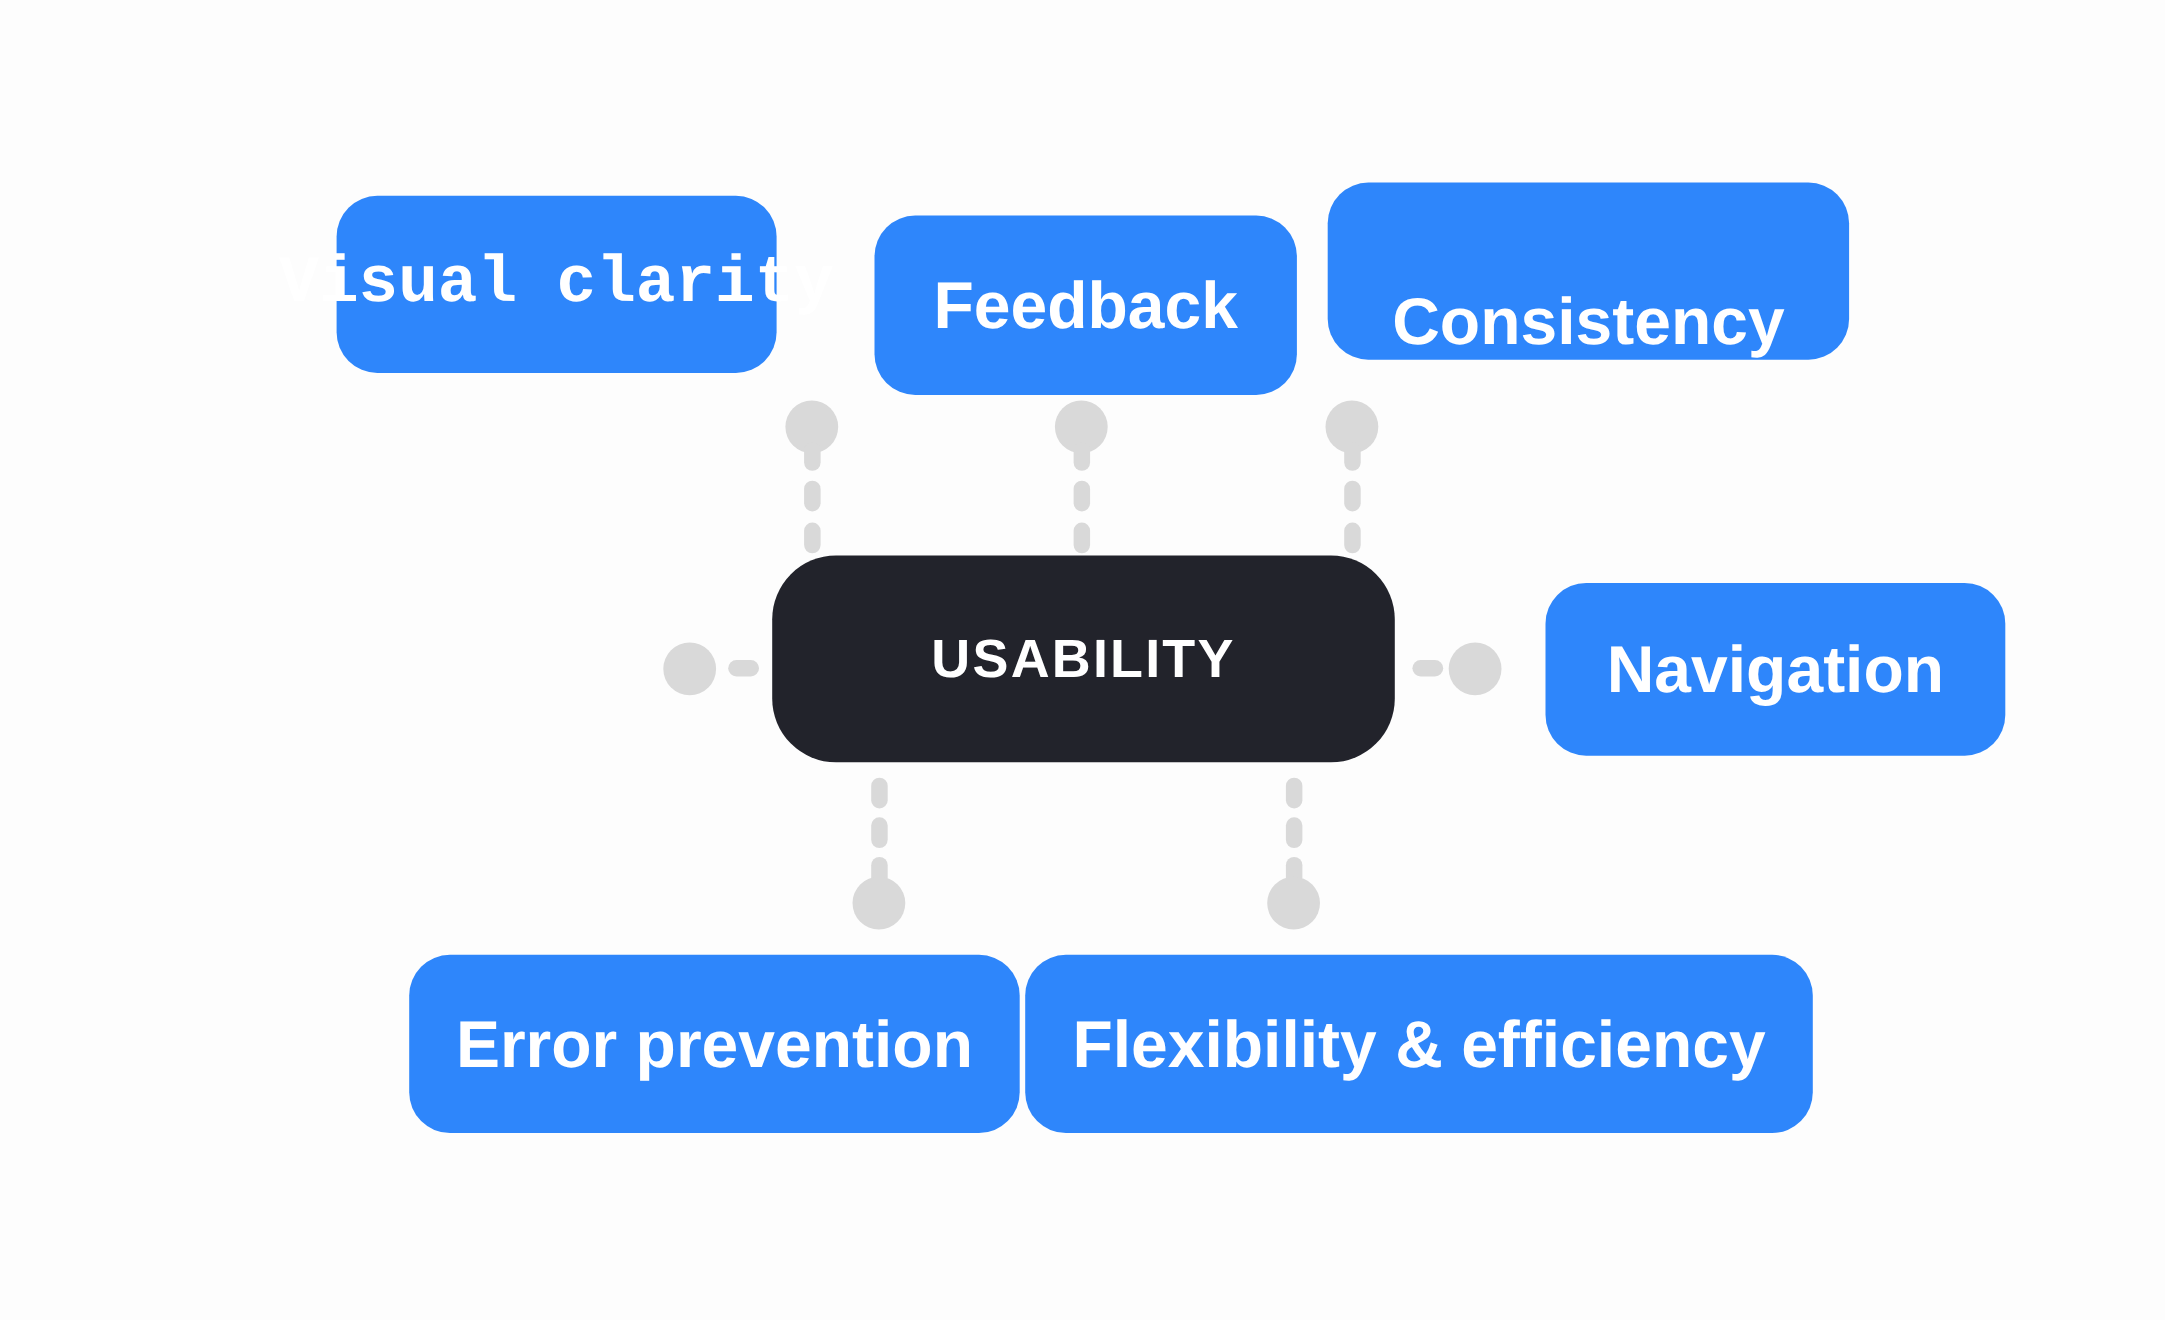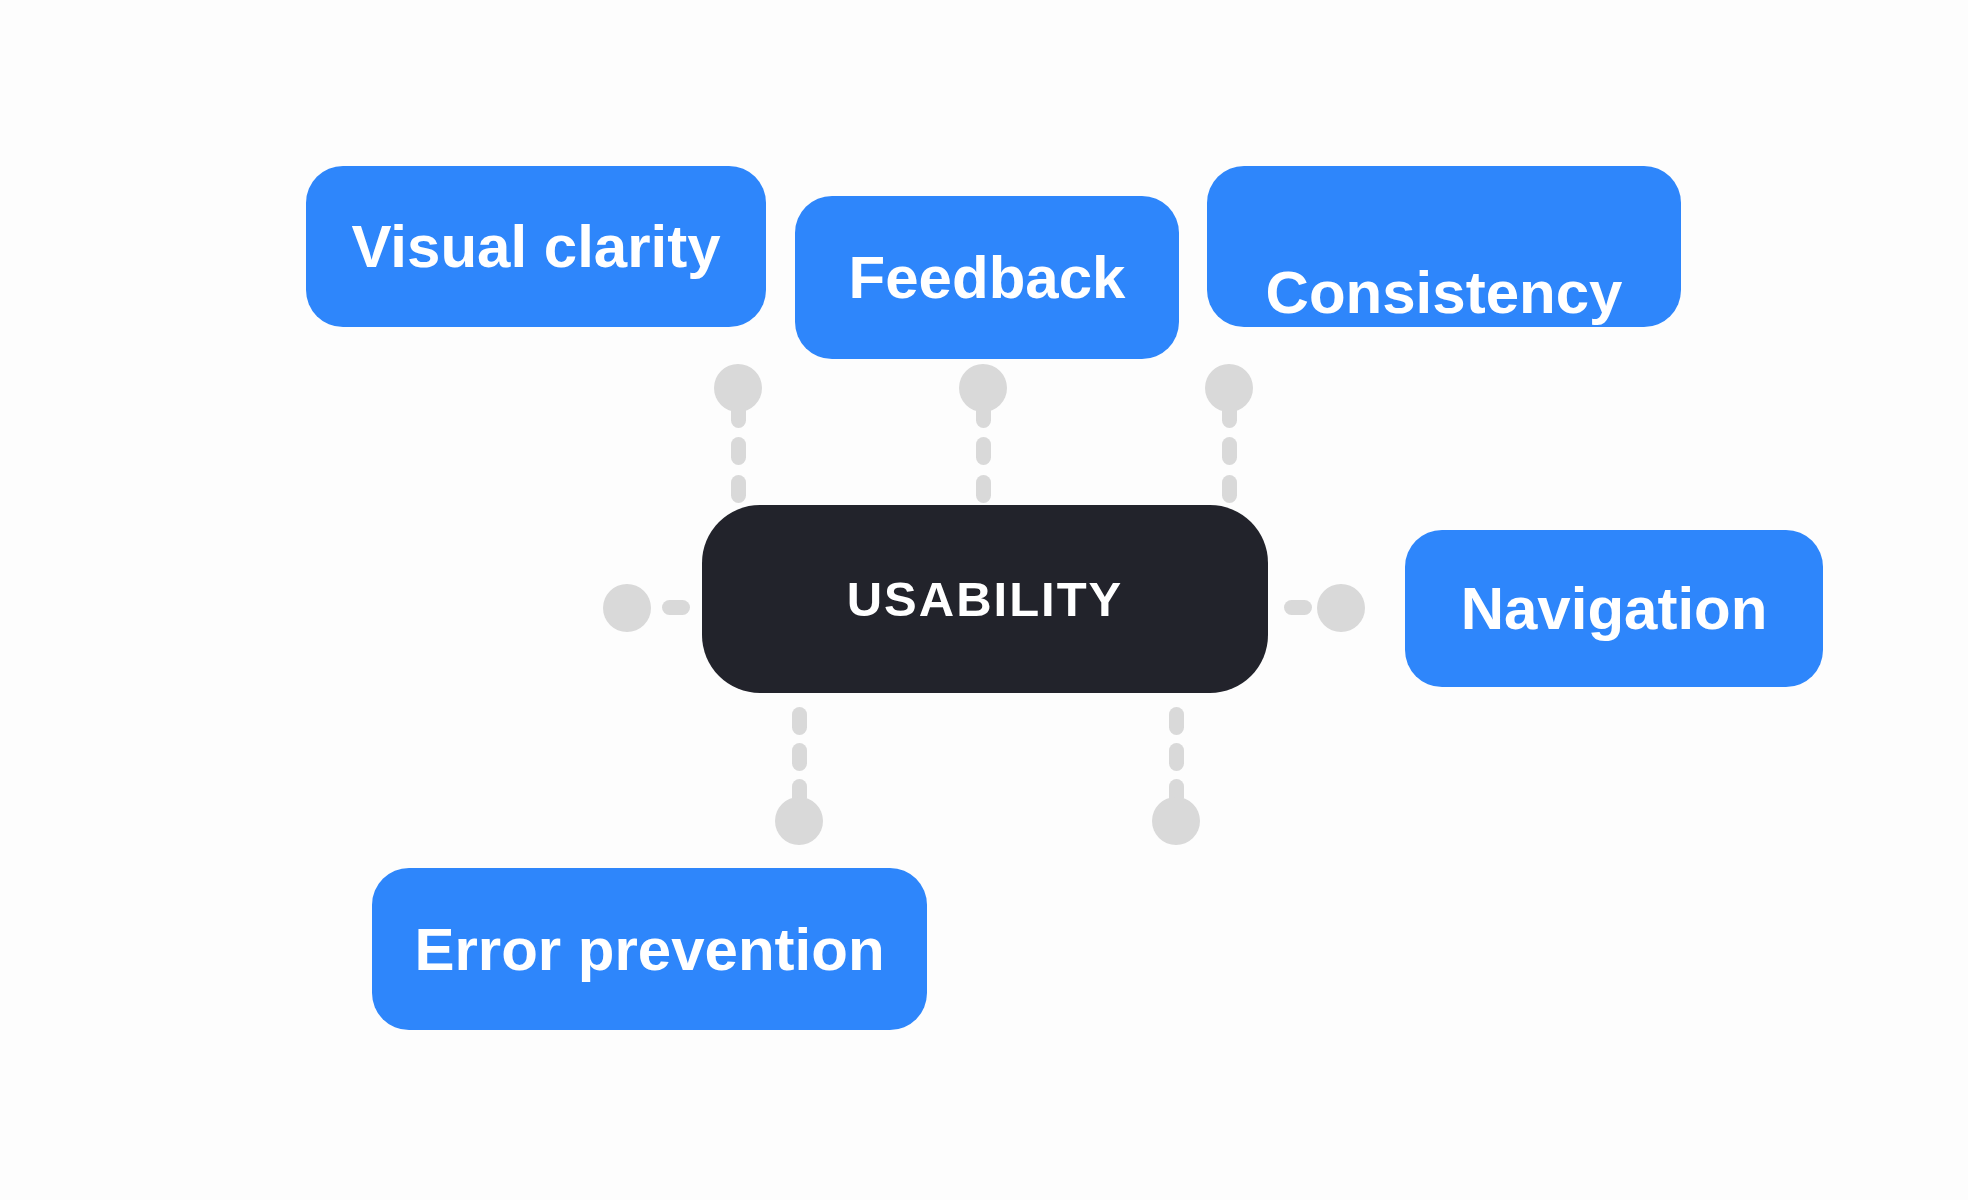--- a/index.html
+++ b/index.html
@@ -56,39 +56,42 @@
     width:28px; height:15px;
     border-radius:8px;
     background:#D9D9D9;
   }
 </style>
 </head>
 <body>
 
 <div class="canvas">
 
-  <div class="node blue" style="left:306px; top:166px; width:460px; height:161px;">
+  <div class="node blue" style="left:306px; top:178px; width:400px; height:161px;font-family:Liberation Mono, monospace;">
     <span>Visual clarity</span>
   </div>
   <div class="node blue" style="left:795px; top:180px; width:384px; height:163px;margin-top:16px;">
     <span>Feedback</span>
   </div>
   <div class="node blue" style="left:1207px; top:166px; width:474px; height:161px;align-items:flex-end;">
     <span>Consistency</span>
   </div>
 
   <div class="node dark" style="left:702px; top:505px; width:566px; height:188px;">
     <span>USABILITY</span>
   </div>
   <div class="node blue" style="left:1405px; top:530px; width:418px; height:157px;">
     <span>Navigation</span>
   </div>
 
   <div class="node blue" style="left:337px; top:868px; width:555px; height:162px;margin-left:35px;">
     <span>Error prevention</span>
+  </div>
+  <div class="node blue" style="left:932px; top:868px; width:716px; height:162px;">
+    <span>Flexibility &amp; efficiency</span>
   </div>
 
   <div class="connector">
     <span class="dot" style="left:714px; top:364px;"></span>
     <span class="stub-v" style="left:731px; top:402px;"></span>
     <span class="dash-v" style="left:731px; top:437px;"></span>
     <span class="dash-v" style="left:731px; top:475px;"></span>
   </div>
 
   <div class="connector">

